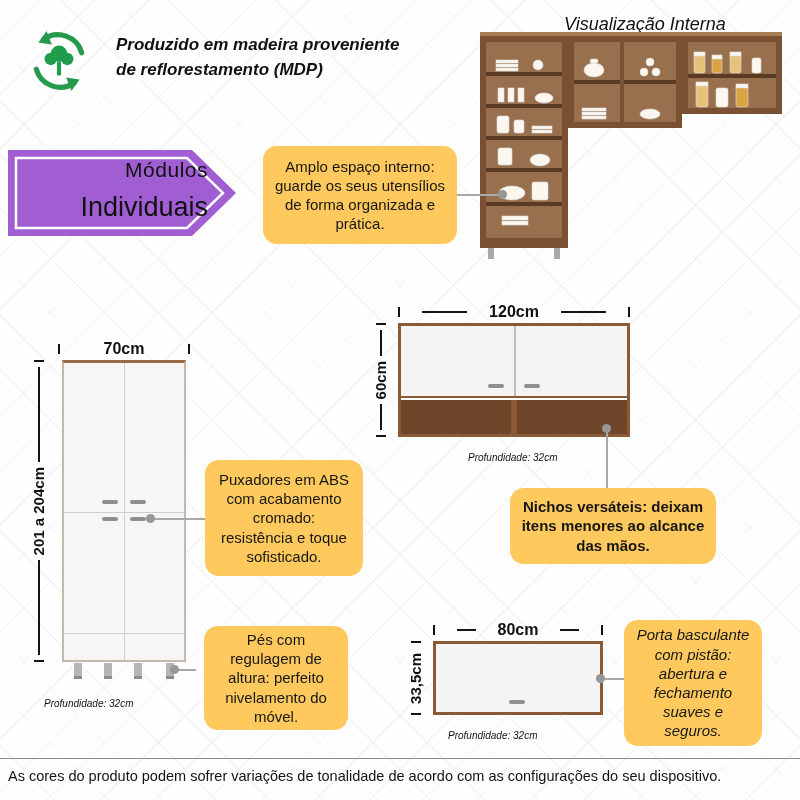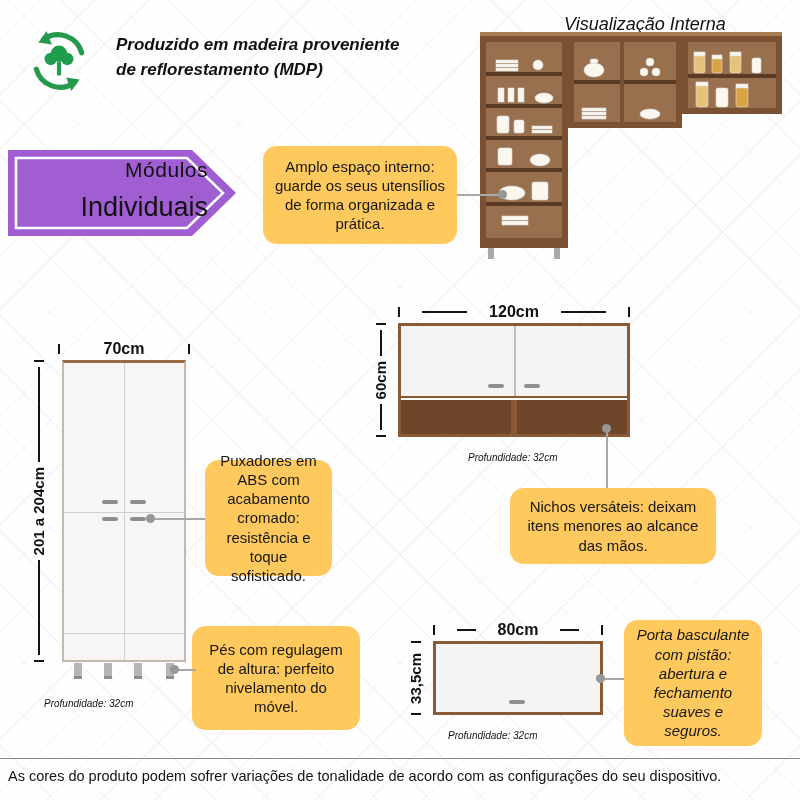--- a/index.html
+++ b/index.html
@@ -23,23 +23,23 @@
   .banner-text { left:8px; top:158px; width:200px; text-align:right; }
   .banner-line1 { font-size:21px; letter-spacing:0.5px; }
   .banner-line2 { font-size:27px; margin-top:10px; }
 
   
   .callout {
     background:#ffc95e; border-radius:14px; display:flex; align-items:center; justify-content:center;
     text-align:center; font-size:15px; line-height:1.28; color:#161616; padding:8px 10px;
   }
   .co-interior { left:263px; top:146px; width:194px; height:98px; }
-  .co-handles  { left:205px; top:460px; width:127px; height:116px; }
-  .co-feet     { left:192px; top:626px; width:168px; height:104px; }
-  .co-niches   { left:510px; top:488px; width:206px; height:76px; }
+  .co-handles  { left:205px; top:460px; width:158px; height:116px; }
+  .co-feet     { left:204px; top:626px; width:144px; height:104px; }
+  .co-niches   { left:510px; top:488px; width:206px; height:76px;font-weight:bold; }
   .co-door     { left:624px; top:620px; width:138px; height:126px;font-style:italic; }
 
   
   .conn { background:#a8a8a8; }
   .dot { width:9px; height:9px; border-radius:50%; background:#979797; }
 
   
   .dim-h { display:flex; align-items:center; gap:22px; font-weight:700; font-size:16px; }
   .dim-h .seg { flex:1; height:2px; background:#141414; }
   .dim-h::before, .dim-h::after { content:""; width:2px; height:10px; background:#141414; }

